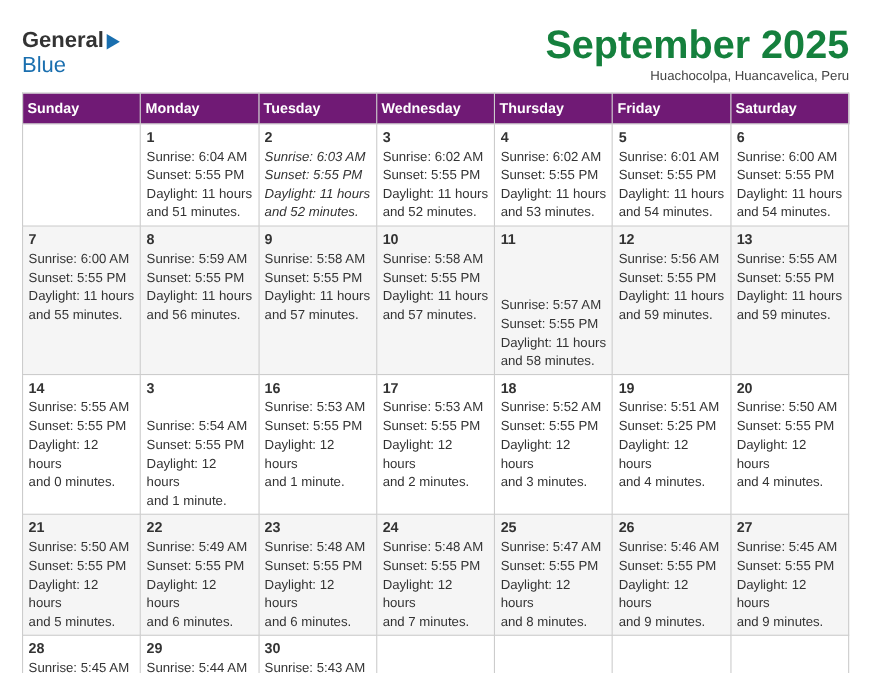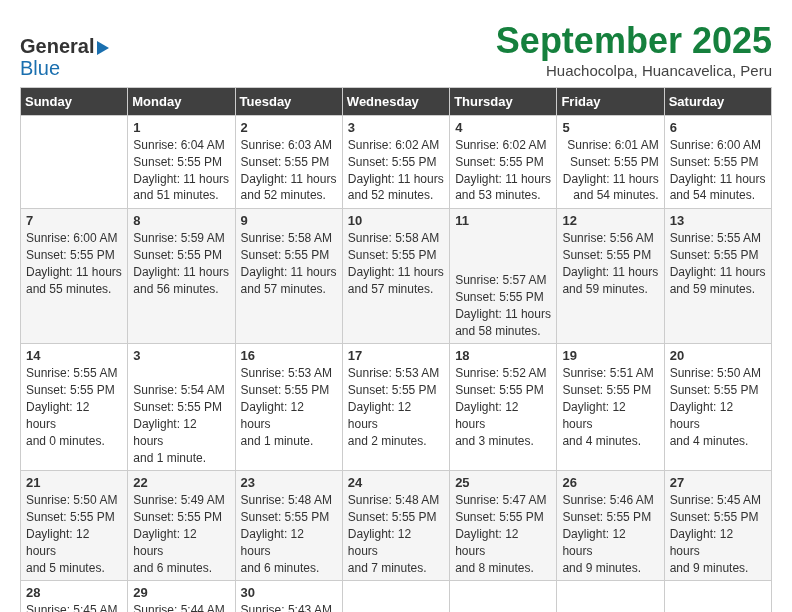--- a/index.html
+++ b/index.html
@@ -5,21 +5,21 @@
     * { box-sizing: border-box; margin: 0; padding: 0; }
     body {
       font-family: Arial, sans-serif;
       background: #fff;
       width: 792px;
       min-height: 612px;
       padding: 20px;
     }
     .header-logo {
       display: flex;
-      align-items: flex-end;
+      align-items: center;
       justify-content: space-between;
       margin-bottom: 4px;
     }
     .logo-area {
       display: flex;
       flex-direction: column;
       align-items: flex-start;
     }
     .logo-wrapper {
       display: flex;
@@ -27,30 +27,30 @@
     }
     .title-area {
       text-align: right;
     }
     .month-title {
       font-size: 36px;
       font-weight: bold;
       color: #15803d;
     }
     .location-title {
-      font-size: 15px;
+      font-size: 12px;
       color: #444;
     }
     .calendar {
       width: 100%;
       border-collapse: collapse;
       margin-top: 8px;
     }
     .calendar th {
-      background: #404040;
+      background: #701a75;
       color: #fff;
       font-size: 13px;
       font-weight: bold;
       padding: 6px 4px;
       text-align: left;
       border: 1px solid #ccc;
     }
     .calendar td {
       border: 1px solid #ccc;
       vertical-align: top;
@@ -118,42 +118,42 @@
         <td class="empty-cell"></td>
         <td>
           <span class="day-number">1</span>
           <div class="day-info" style="white-space: pre-line;">Sunrise: 6:04 AM
 Sunset: 5:55 PM
 Daylight: 11 hours
 and 51 minutes.</div>
         </td>
         <td>
           <span class="day-number">2</span>
-          <div class="day-info" style="white-space: pre-line;">Sunrise: 6:03 AM
+          <div class="day-info" style="white-space: pre-line; font-style: italic;">Sunrise: 6:03 AM
 Sunset: 5:55 PM
 Daylight: 11 hours
 and 52 minutes.</div>
         </td>
         <td>
           <span class="day-number">3</span>
           <div class="day-info" style="white-space: pre-line;">Sunrise: 6:02 AM
 Sunset: 5:55 PM
 Daylight: 11 hours
 and 52 minutes.</div>
         </td>
         <td>
           <span class="day-number">4</span>
           <div class="day-info" style="white-space: pre-line;">Sunrise: 6:02 AM
 Sunset: 5:55 PM
 Daylight: 11 hours
 and 53 minutes.</div>
         </td>
         <td>
           <span class="day-number">5</span>
-          <div class="day-info" style="white-space: pre-line; text-align: right;">Sunrise: 6:01 AM
+          <div class="day-info" style="white-space: pre-line;">Sunrise: 6:01 AM
 Sunset: 5:55 PM
 Daylight: 11 hours
 and 54 minutes.</div>
         </td>
         <td>
           <span class="day-number">6</span>
           <div class="day-info" style="white-space: pre-line;">Sunrise: 6:00 AM
 Sunset: 5:55 PM
 Daylight: 11 hours
 and 54 minutes.</div>
@@ -242,21 +242,21 @@
         <td>
           <span class="day-number">18</span>
           <div class="day-info" style="white-space: pre-line;">Sunrise: 5:52 AM
 Sunset: 5:55 PM
 Daylight: 12 hours
 and 3 minutes.</div>
         </td>
         <td>
           <span class="day-number">19</span>
           <div class="day-info" style="white-space: pre-line;">Sunrise: 5:51 AM
-Sunset: 5:55 PM
+Sunset: 5:25 PM
 Daylight: 12 hours
 and 4 minutes.</div>
         </td>
         <td>
           <span class="day-number">20</span>
           <div class="day-info" style="white-space: pre-line;">Sunrise: 5:50 AM
 Sunset: 5:55 PM
 Daylight: 12 hours
 and 4 minutes.</div>
         </td>

